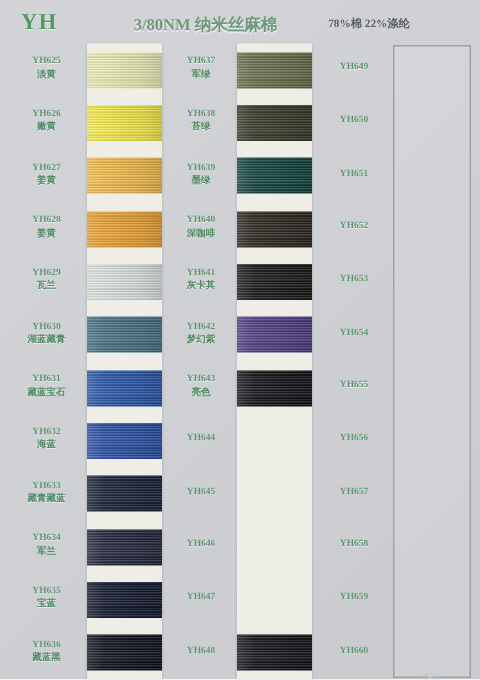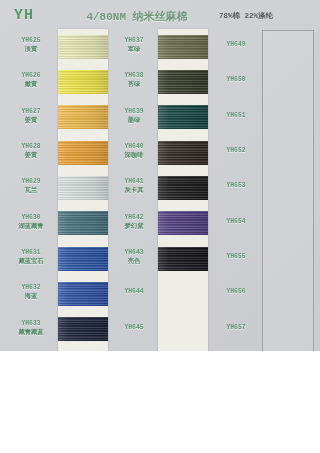--- a/index.html
+++ b/index.html
@@ -3,23 +3,23 @@
 <meta charset="utf-8">
 <style>
   html, body {
     margin: 0;
     padding: 0;
     background: #ffffff;
   }
   #page {
     position: relative;
     width: 320px;
-    height: 351px;
+    height: 453px;
     background: linear-gradient(135deg, #d2d4d8 0%, #cfd1d5 40%, #c9cbcf 100%);
-    font-family: Liberation Mono, monospace;
+    font-family: Liberation Serif, serif;
     overflow: hidden;
   }
 
   
   #header {
     position: absolute;
     left: 0; top: 0;
     width: 320px; height: 29px;
   }
   #logo {
@@ -148,21 +148,21 @@
     opacity: 0.5;
   }
 </style>
 </head>
 <body>
 
 <div id="page">
 
   <div id="header">
     <div id="logo">YH</div>
-    <div id="title">4/80NM 纳米丝麻棉</div>
+    <div id="title">3/80NM 纳米丝麻棉</div>
     <div id="composition">78%棉 22%涤纶</div>
   </div>
 
   <div id="board">
 
     <div class="strip strip-1">
         <div class="swatch" style="top: 5.66667px; height: 24px; background: rgb(232, 233, 180);">
           <div class="threads"></div>
           <div class="sheen"></div>
         </div>

